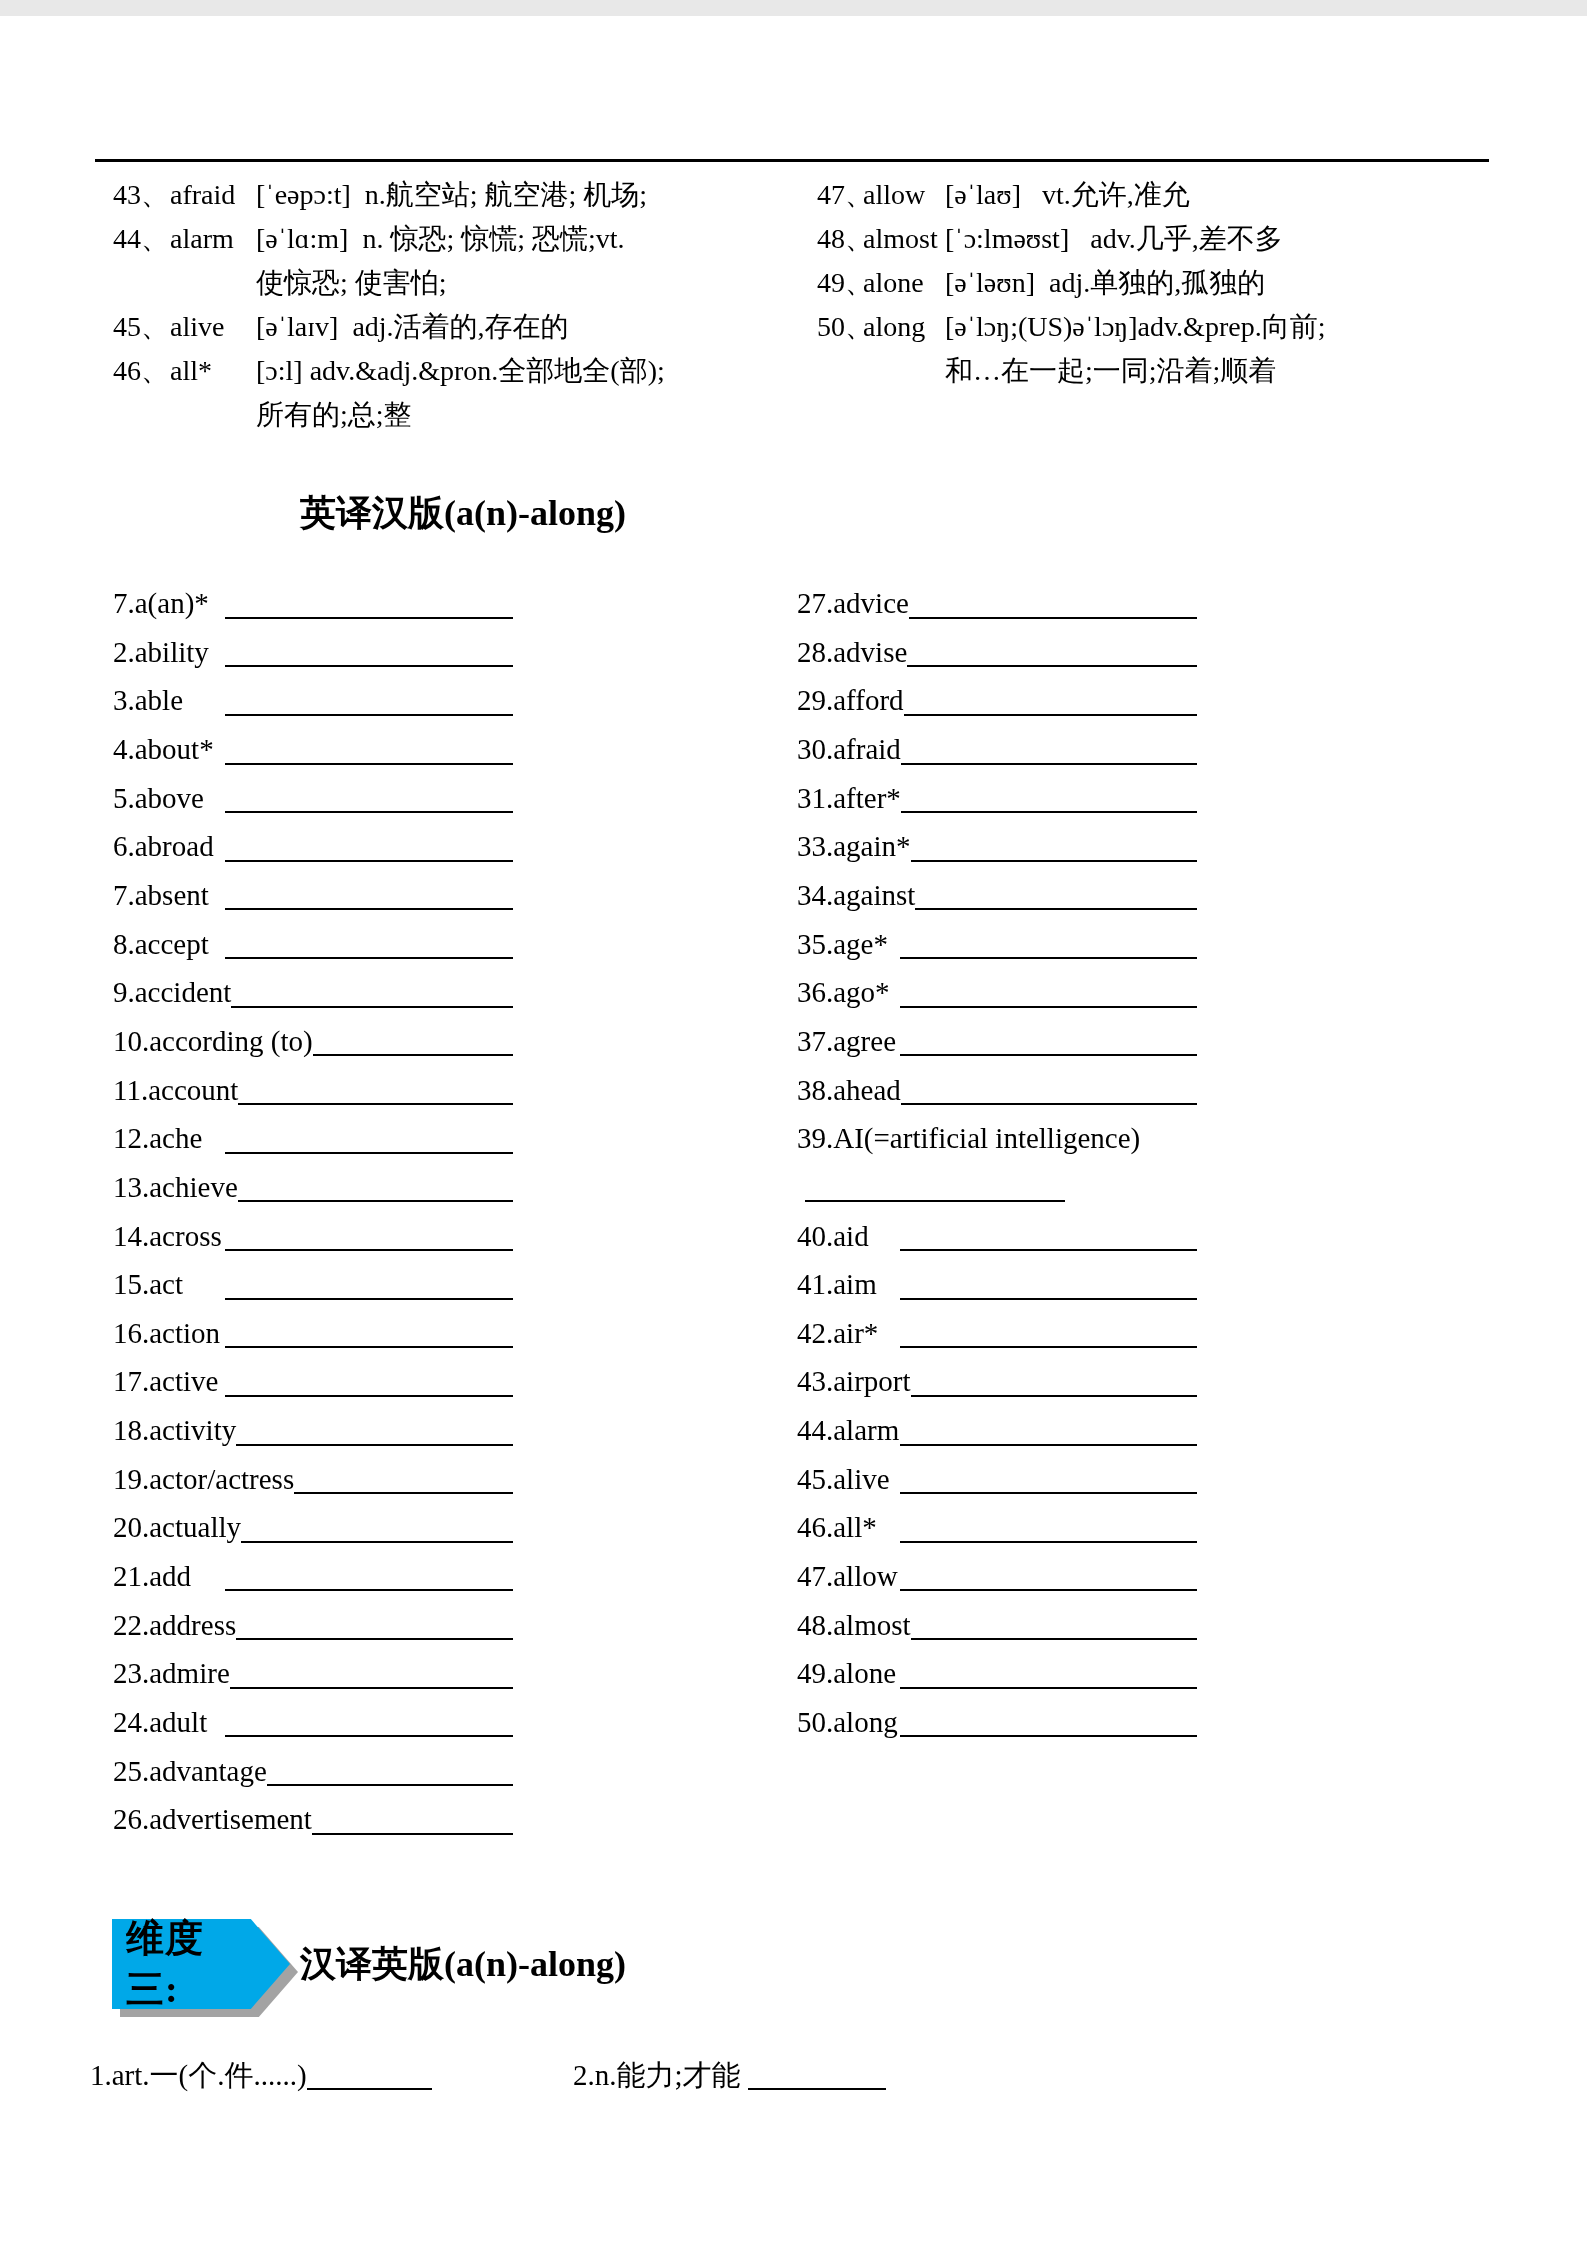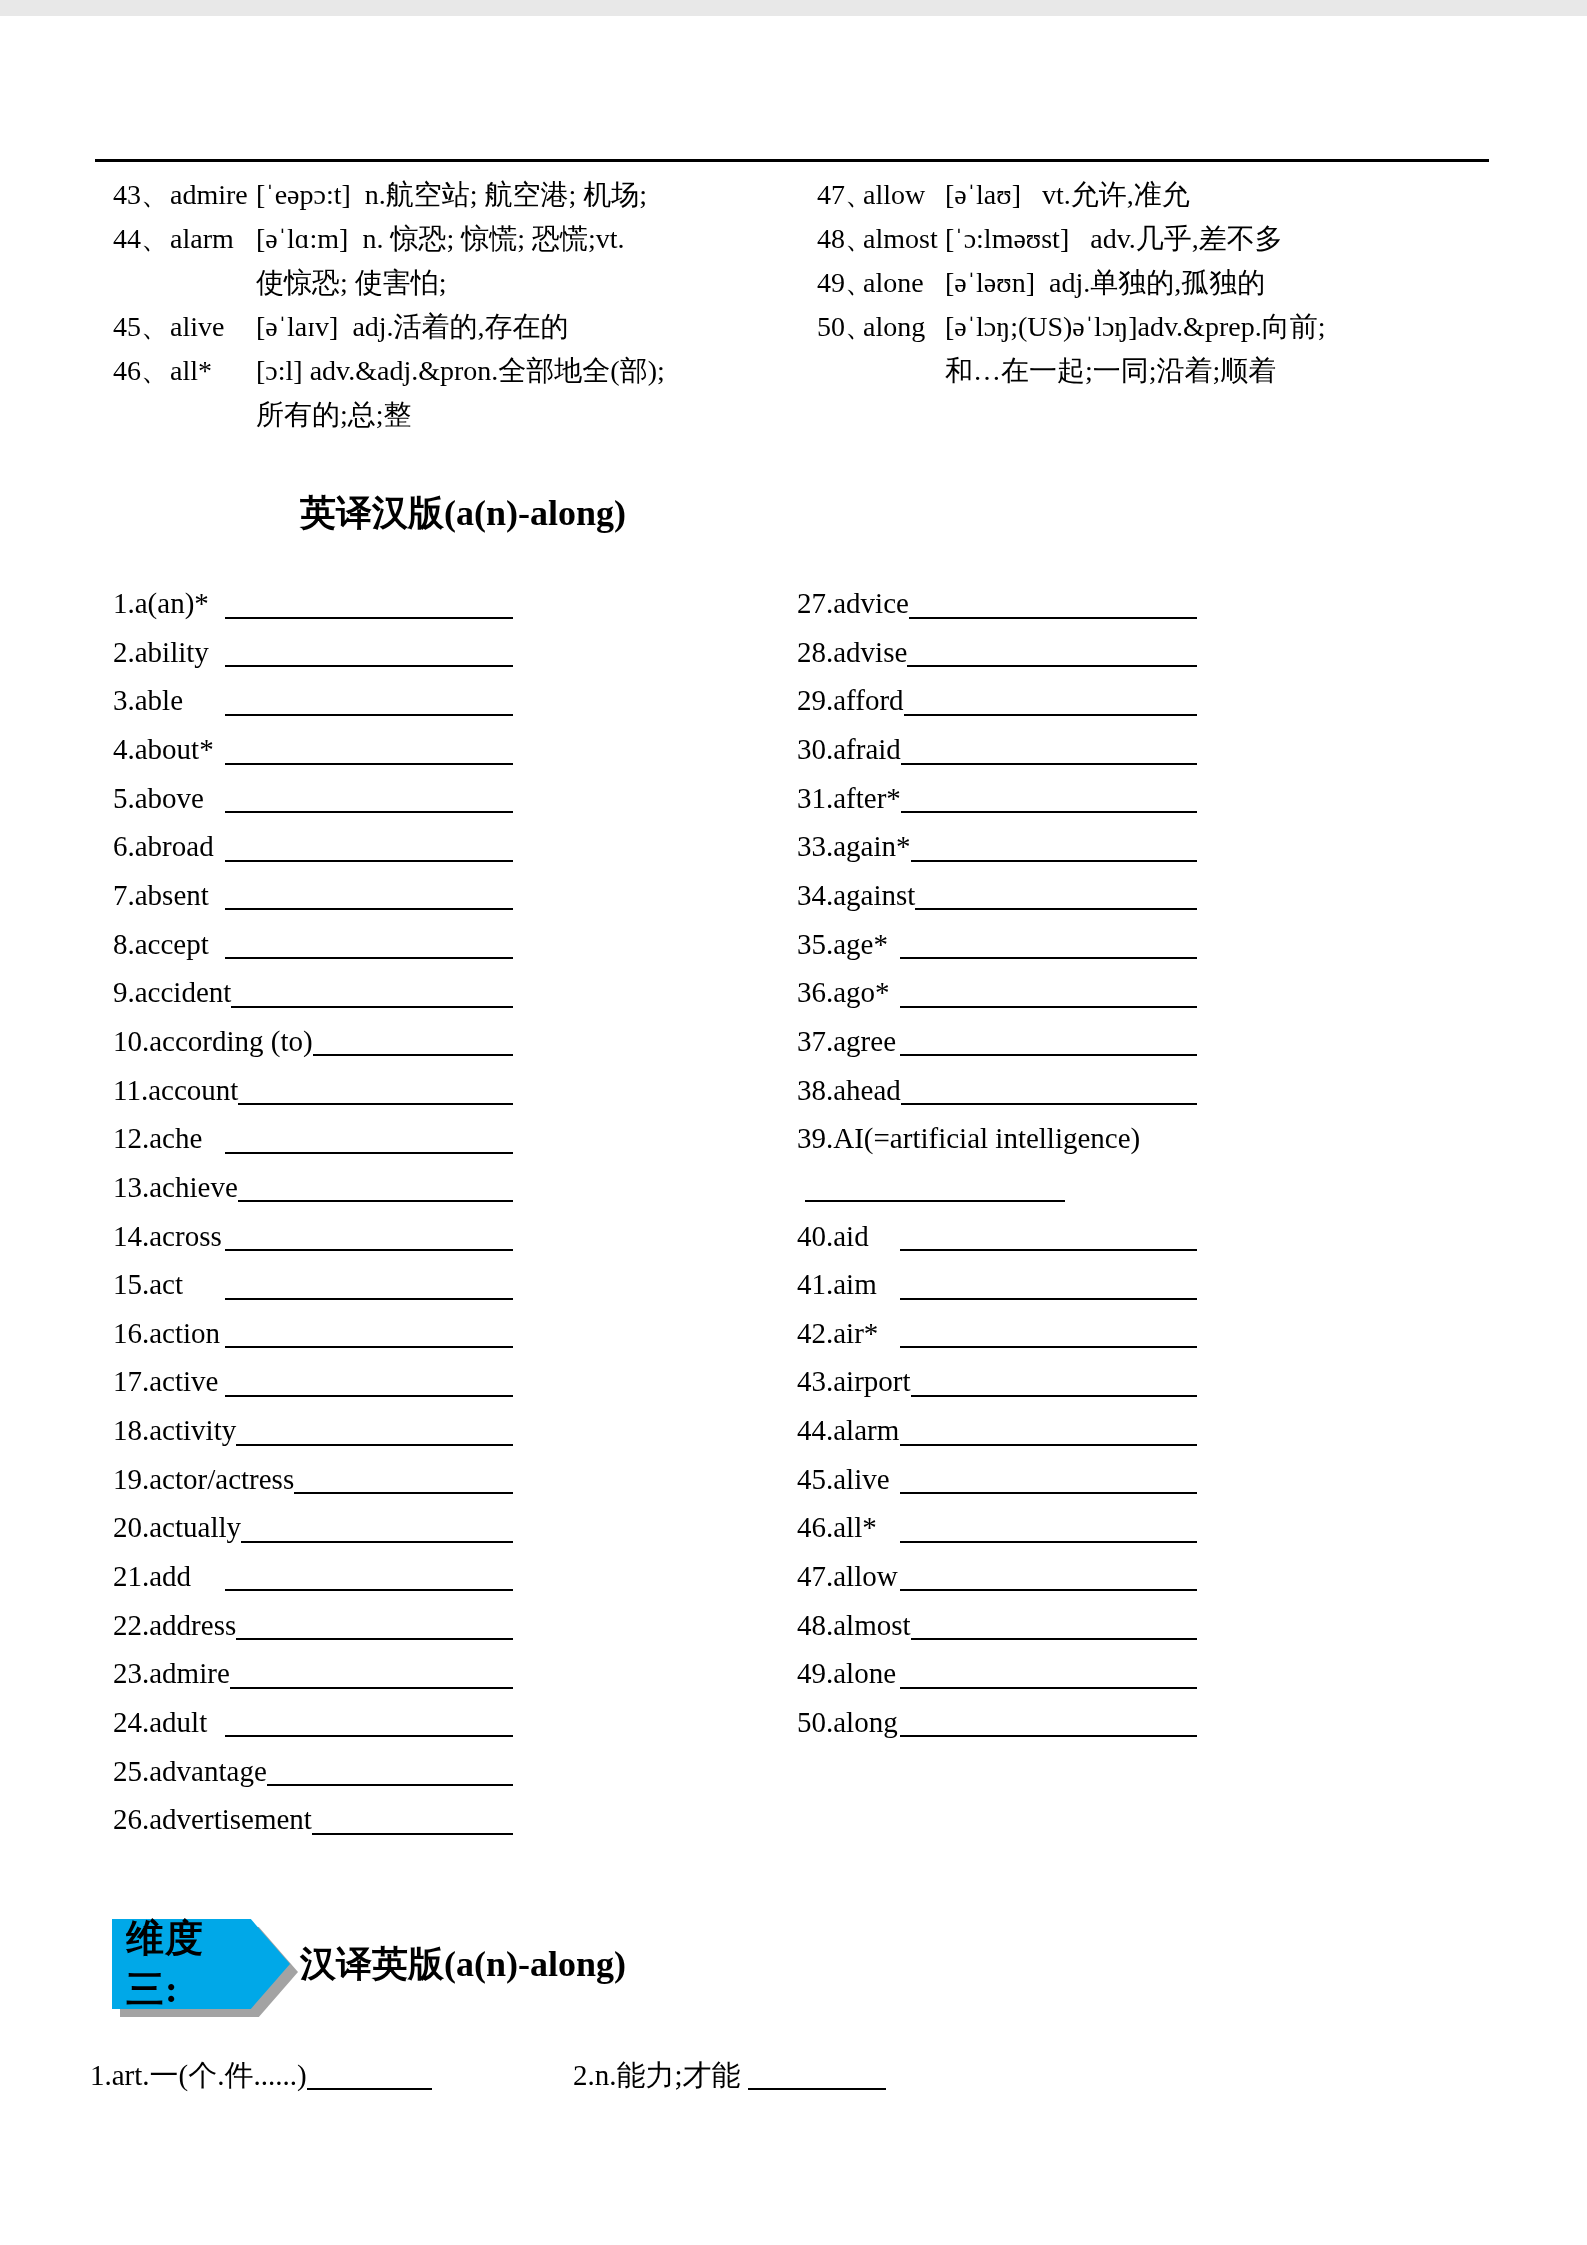--- a/index.html
+++ b/index.html
@@ -69,21 +69,21 @@
 </head>
 <body>
 
 <div class="page">
 
   <div class="top-rule"></div>
 
   <div class="defs defs-left" id="defsL">
       <div class="defrow">
         <span class="dnum">43、</span>
-        <span class="dword">admire</span>
+        <span class="dword">afraid</span>
         <span class="ddef">[ˈeəpɔ:t]  n.航空站; 航空港; 机场;</span>
       </div>
       <div class="defrow">
         <span class="dnum">44、</span>
         <span class="dword">alarm</span>
         <span class="ddef">[əˈlɑ:m]  n. 惊恐; 惊慌; 恐慌;vt.
 使惊恐; 使害怕;</span>
       </div>
       <div class="defrow">
         <span class="dnum">45、</span>
@@ -120,21 +120,21 @@
 和…在一起;一同;沿着;顺着</span>
       </div>
     </div>
 
   <div class="banner banner2">
     <div class="btitle">英译汉版(a(n)-along)</div>
   </div>
 
   <div class="vlist vlist-left" id="listL">
       <div class="vrow">
-        <span class="vlabel">1.a(an)*</span>
+        <span class="vlabel">7.a(an)*</span>
         <span class="vblank"></span>
       </div>
       <div class="vrow">
         <span class="vlabel">2.ability</span>
         <span class="vblank"></span>
       </div>
       <div class="vrow">
         <span class="vlabel">3.able</span>
         <span class="vblank"></span>
       </div>

